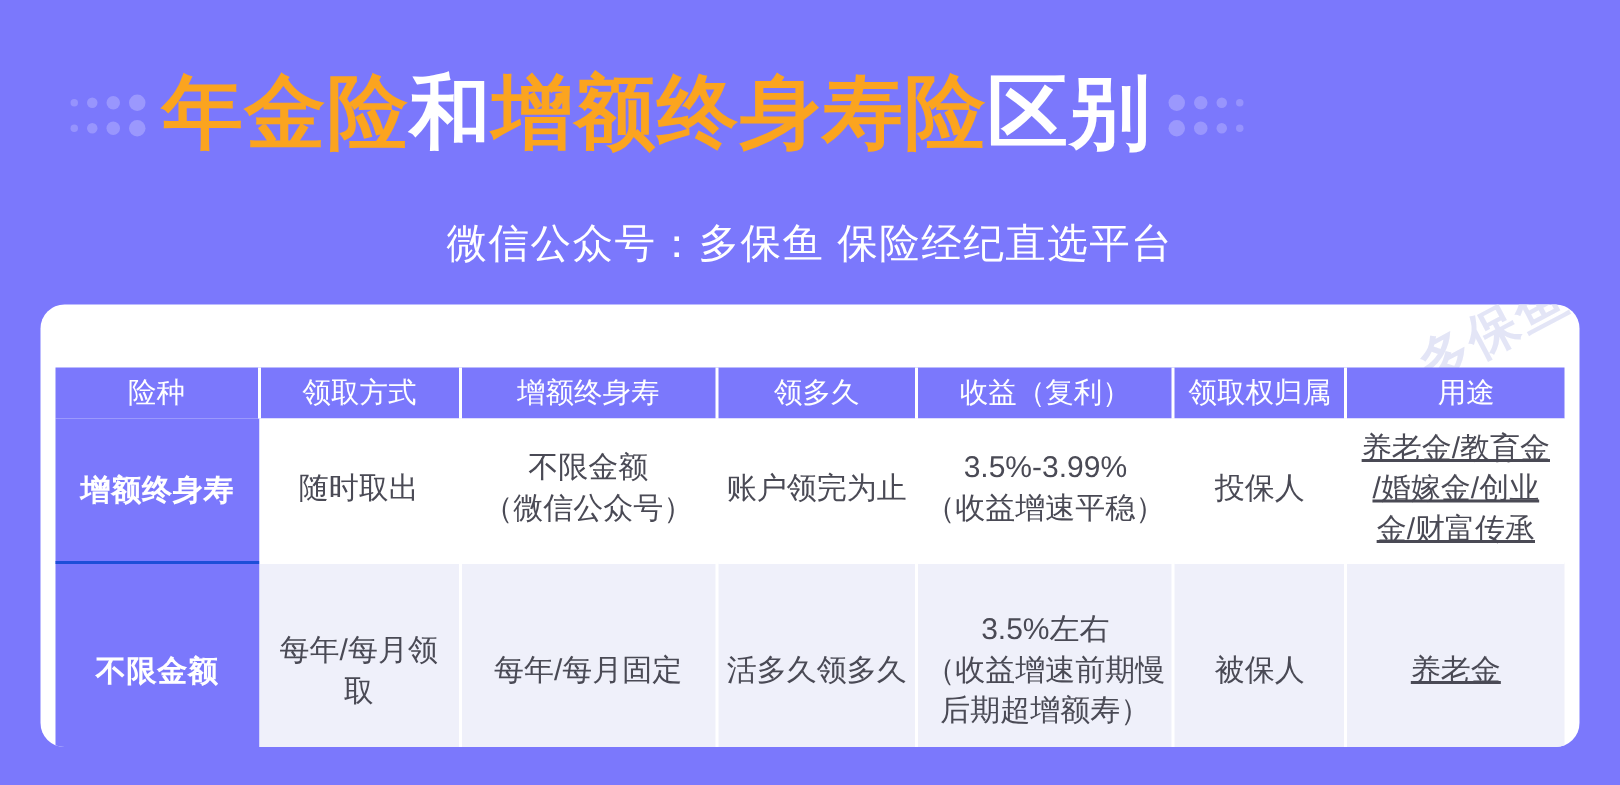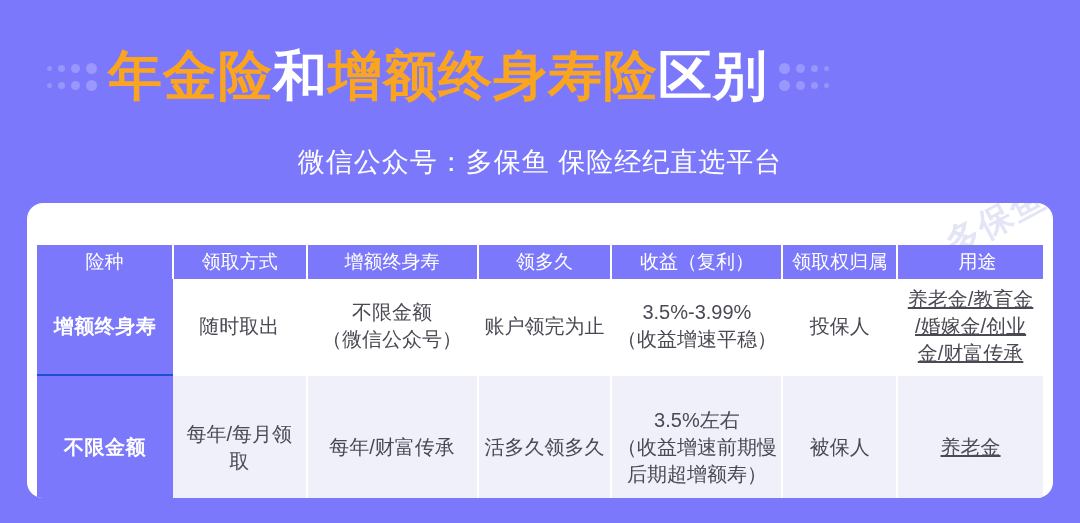--- a/index.html
+++ b/index.html
@@ -278,21 +278,21 @@
             <span class="cellline">金/财富传承</span>
           </td>
         </tr>
 
         <tr class="row-b">
           <td class="cat">不限金额</td>
           <td class="val">
             <span class="cellline">每年/每月领取</span>
           </td>
           <td class="val">
-            <span class="cellline">每年/财富传承</span>
+            <span class="cellline">每年/每月固定</span>
           </td>
           <td class="val">
             <span class="cellline">活多久领多久</span>
           </td>
           <td class="val">
             <span class="cellline">3.5%左右</span>
             <span class="cellline">（收益增速前期慢</span>
             <span class="cellline">后期超增额寿）</span>
           </td>
           <td class="val">

